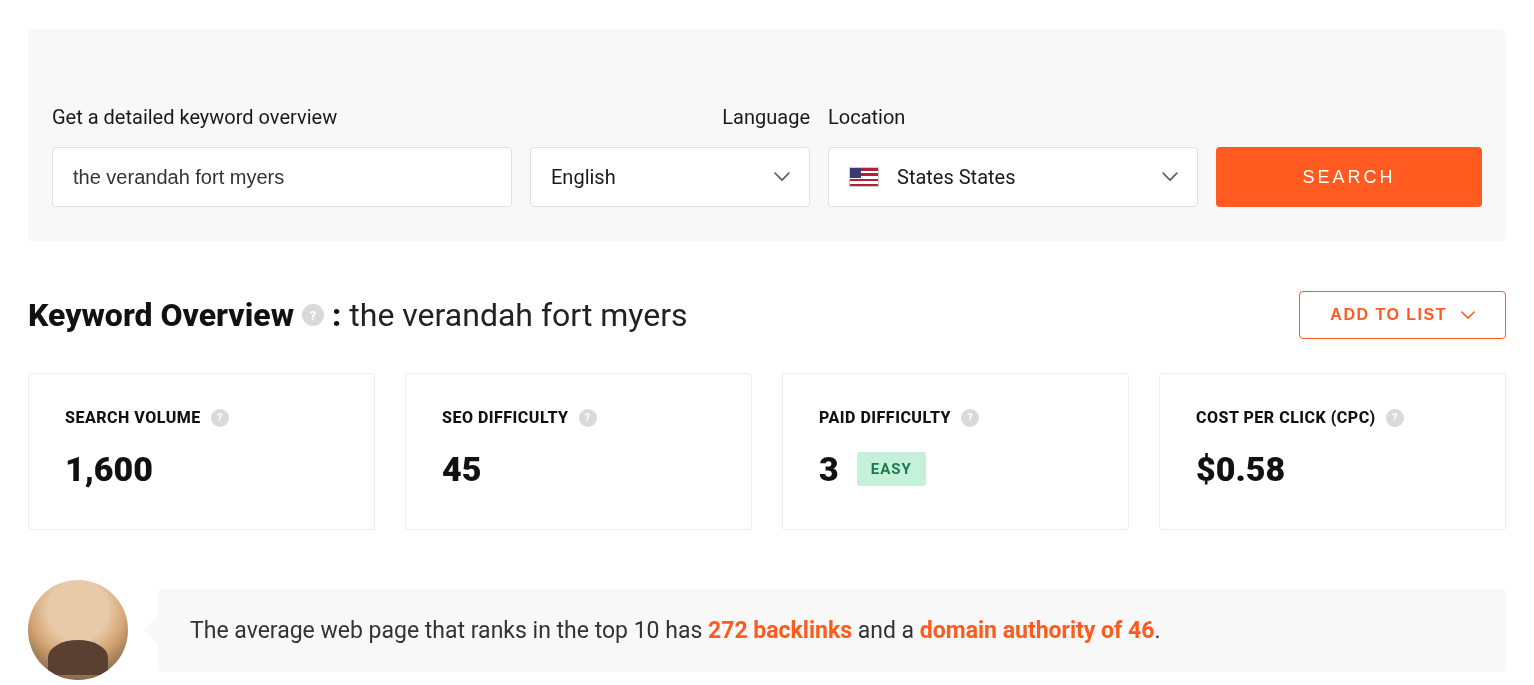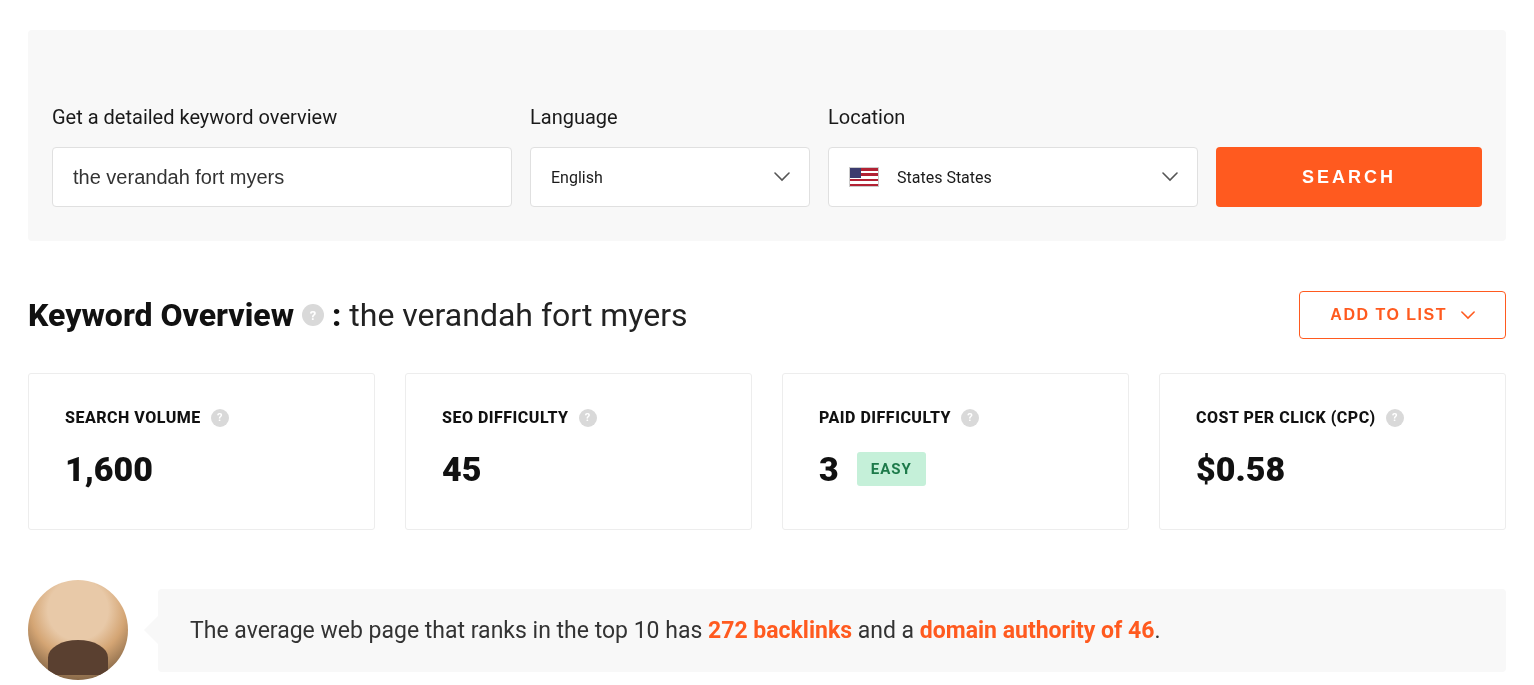--- a/index.html
+++ b/index.html
@@ -41,25 +41,25 @@
 
   .select-wrap {
     position: relative;
     height: 60px;
     border: 1px solid #e0e0e0;
     border-radius: 4px;
     background: #fff;
     display: flex;
     align-items: center;
     padding: 0 50px 0 20px;
-    font-size: 16px;
+    font-size: 20px;
     color: #1a1a1a;
     cursor: pointer;
   }
-  .lang-group { flex: 0 0 280px; }
+  .lang-group { flex: 0 0 280px; align-items: flex-end; }
   .lang-group .select-wrap { width: 100%; }
   .loc-group { flex: 0 0 370px; }
   .loc-group .select-wrap { width: 100%; }
 
   .chevron {
     position: absolute;
     right: 18px;
     top: 50%;
     transform: translateY(-50%);
     width: 18px; height: 18px;
@@ -92,21 +92,21 @@
   }
 
   .search-btn {
     flex: 1;
     height: 60px;
     background: #ff5a1f;
     color: #fff;
     border: none;
     border-radius: 4px;
     font-size: 18px;
-    font-weight: 700;
+    font-weight: 400;
     letter-spacing: 3px;
     cursor: pointer;
   }
 
   .overview-header {
     margin: 50px 28px 0 28px;
     display: flex;
     align-items: center;
     justify-content: space-between;
   }

